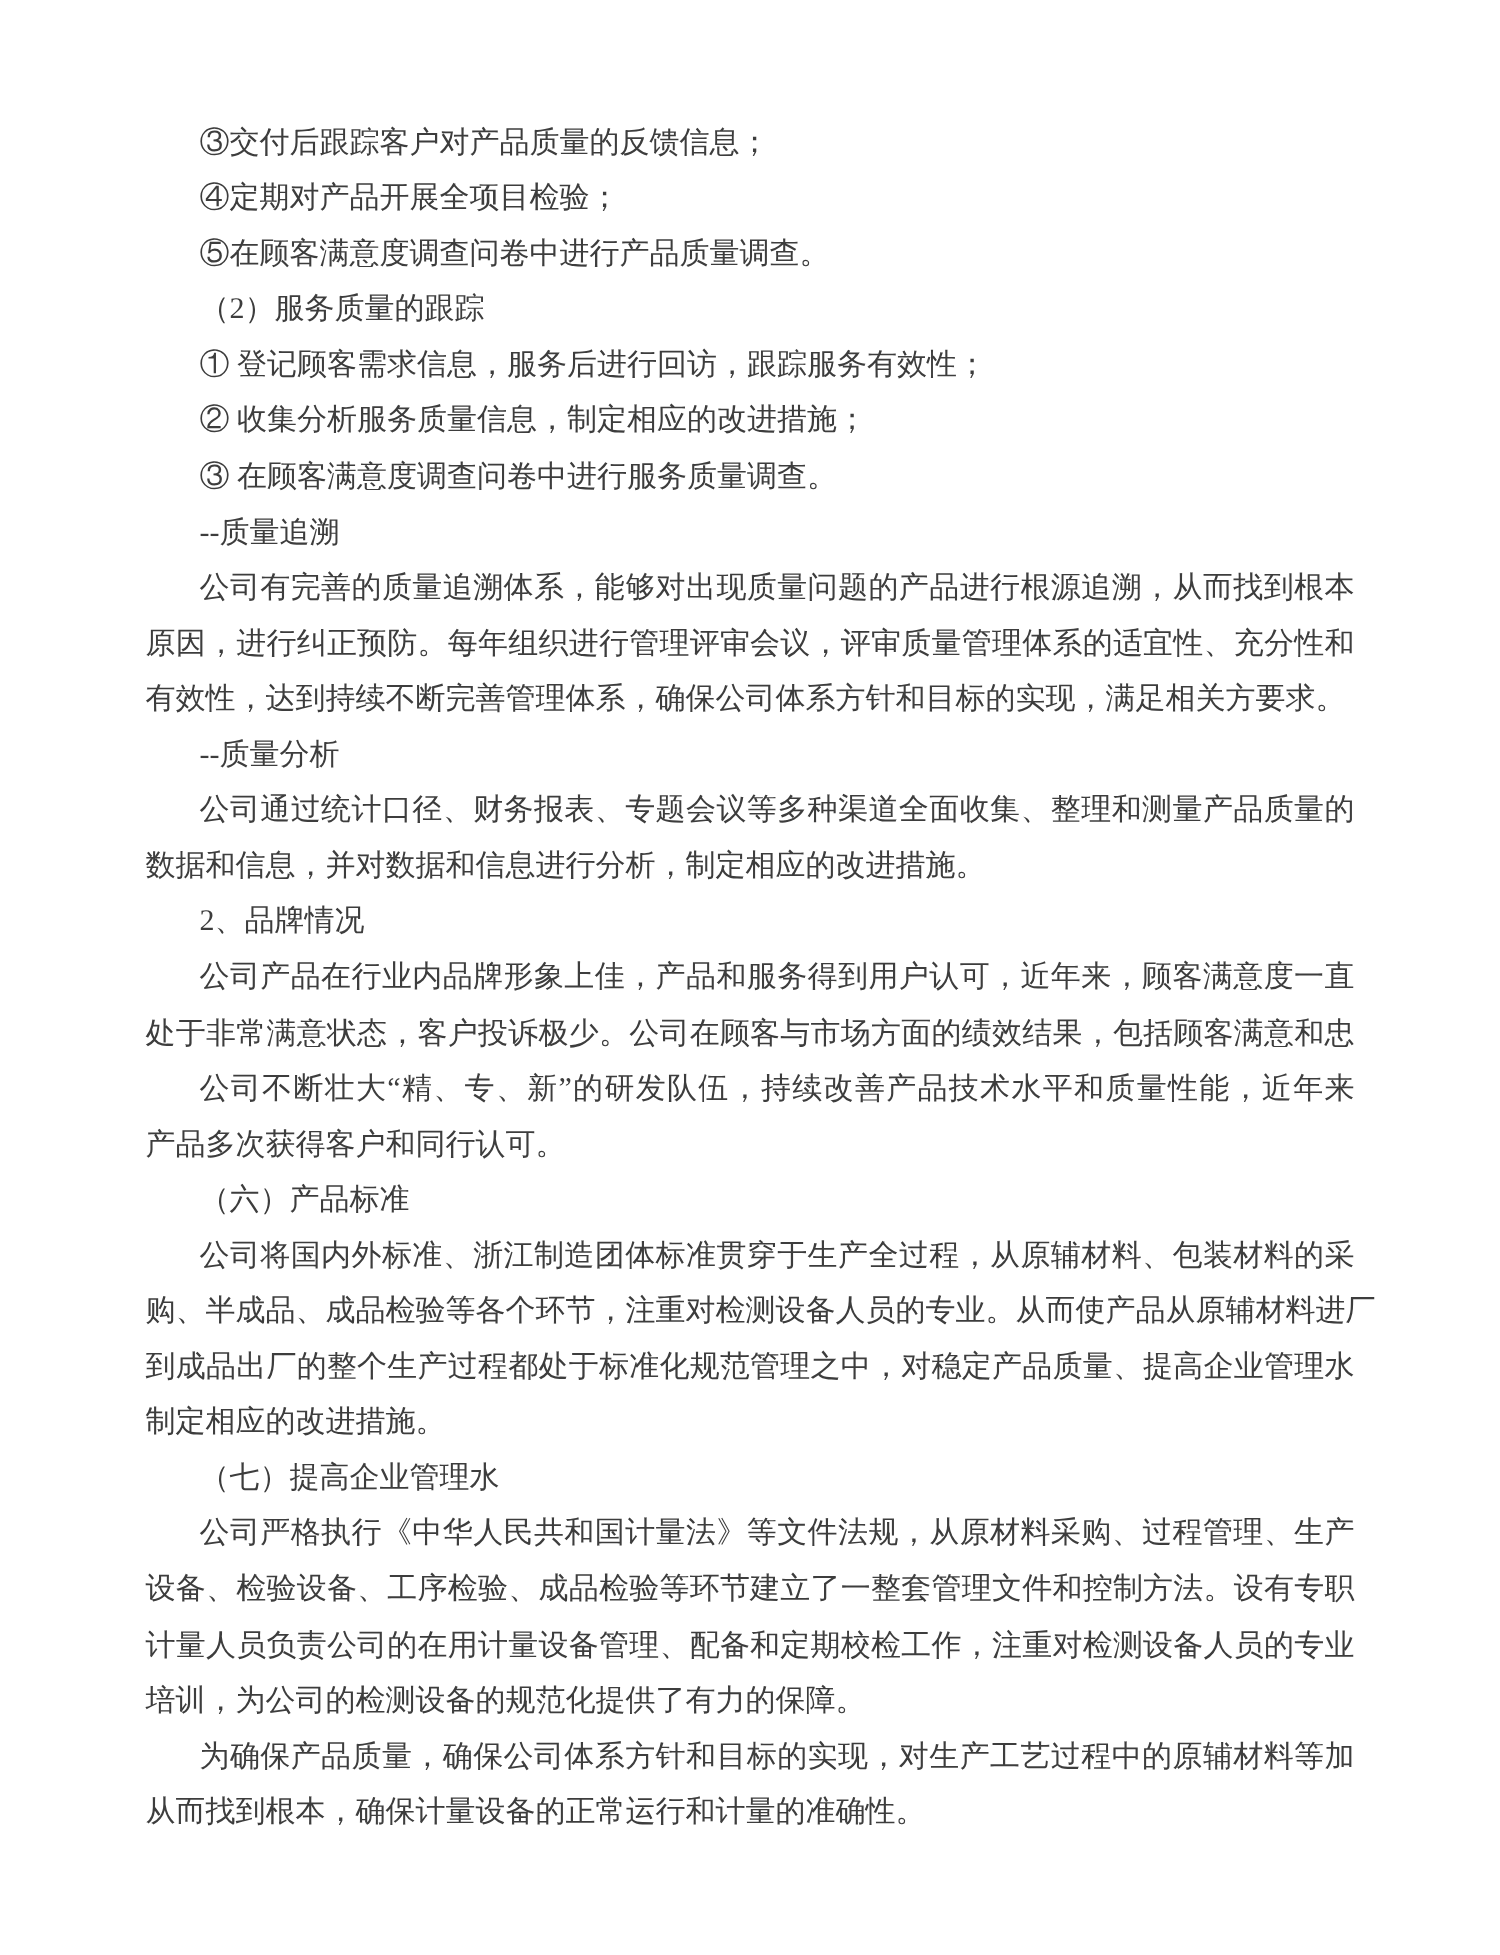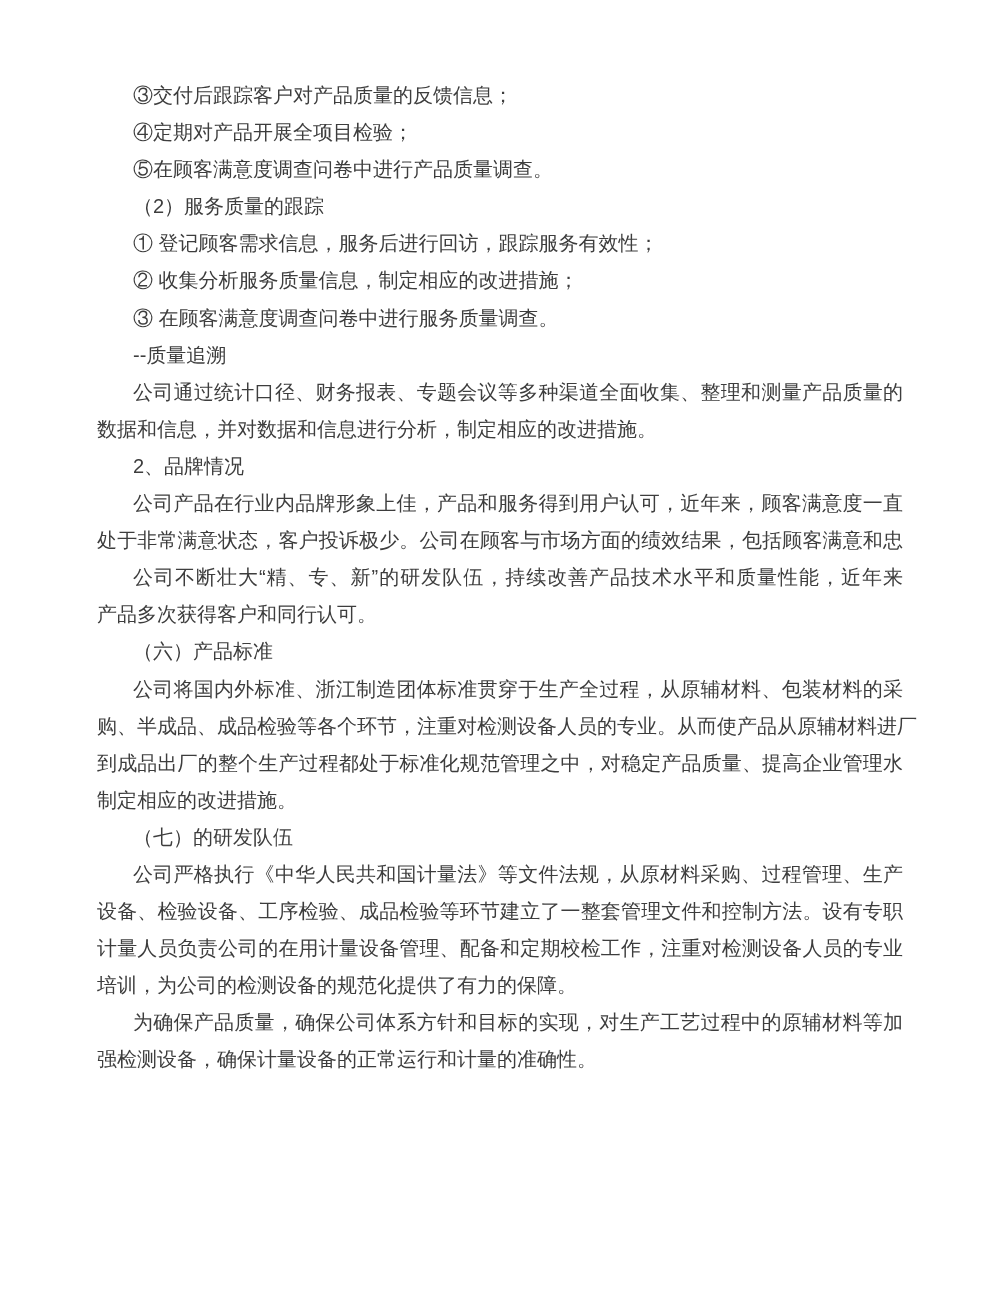--- a/index.html
+++ b/index.html
@@ -30,21 +30,21 @@
     font-size: 20px;
     line-height: 37.1px;
     letter-spacing: 0;
   }
   .para { margin: 0; padding: 0; }
   .line {
     height: 37.1px;
     white-space: nowrap;
   }
   
-  .line.first { text-indent: 36px; }
+  .line.first { text-indent: 36px; font-family: Liberation Serif, serif; }
   
   .line.fill {
     text-align: justify;
     text-align-last: justify;
     text-justify: inter-character;
   }
 </style>
 </head>
 <body>
 
@@ -68,20 +68,28 @@
       <div class="para item">
         <div class="line first">② 收集分析服务质量信息，制定相应的改进措施；</div>
       </div>
       <div class="para item">
         <div class="line first">③ 在顾客满意度调查问卷中进行服务质量调查。</div>
       </div>
       <div class="para item">
         <div class="line first">--质量追溯</div>
       </div>
       <div class="para body">
+        <div class="line first fill">公司有完善的质量追溯体系，能够对出现质量问题的产品进行根源追溯，从而找到根本</div>
+        <div class="line fill">原因，进行纠正预防。每年组织进行管理评审会议，评审质量管理体系的适宜性、充分性和</div>
+        <div class="line">有效性，达到持续不断完善管理体系，确保公司体系方针和目标的实现，满足相关方要求。</div>
+      </div>
+      <div class="para item">
+        <div class="line first">--质量分析</div>
+      </div>
+      <div class="para body">
         <div class="line first fill">公司通过统计口径、财务报表、专题会议等多种渠道全面收集、整理和测量产品质量的</div>
         <div class="line">数据和信息，并对数据和信息进行分析，制定相应的改进措施。</div>
       </div>
       <div class="para item">
         <div class="line first">2、品牌情况</div>
       </div>
       <div class="para body">
         <div class="line first fill">公司产品在行业内品牌形象上佳，产品和服务得到用户认可，近年来，顾客满意度一直</div>
         <div class="line fill">处于非常满意状态，客户投诉极少。公司在顾客与市场方面的绩效结果，包括顾客满意和忠</div>
       </div>
@@ -92,26 +100,26 @@
       <div class="para item">
         <div class="line first">（六）产品标准</div>
       </div>
       <div class="para body">
         <div class="line first fill">公司将国内外标准、浙江制造团体标准贯穿于生产全过程，从原辅材料、包装材料的采</div>
         <div class="line fill">购、半成品、成品检验等各个环节，注重对检测设备人员的专业。从而使产品从原辅材料进厂</div>
         <div class="line fill">到成品出厂的整个生产过程都处于标准化规范管理之中，对稳定产品质量、提高企业管理水</div>
         <div class="line">制定相应的改进措施。</div>
       </div>
       <div class="para item">
-        <div class="line first">（七）的研发队伍</div>
+        <div class="line first">（七）提高企业管理水</div>
       </div>
       <div class="para body">
         <div class="line first fill">公司严格执行《中华人民共和国计量法》等文件法规，从原材料采购、过程管理、生产</div>
         <div class="line fill">设备、检验设备、工序检验、成品检验等环节建立了一整套管理文件和控制方法。设有专职</div>
         <div class="line fill">计量人员负责公司的在用计量设备管理、配备和定期校检工作，注重对检测设备人员的专业</div>
         <div class="line">培训，为公司的检测设备的规范化提供了有力的保障。</div>
       </div>
       <div class="para body">
         <div class="line first fill">为确保产品质量，确保公司体系方针和目标的实现，对生产工艺过程中的原辅材料等加</div>
-        <div class="line">强检测设备，确保计量设备的正常运行和计量的准确性。</div>
+        <div class="line">从而找到根本，确保计量设备的正常运行和计量的准确性。</div>
       </div>
     </div>
 </div>
 
 </body></html>

